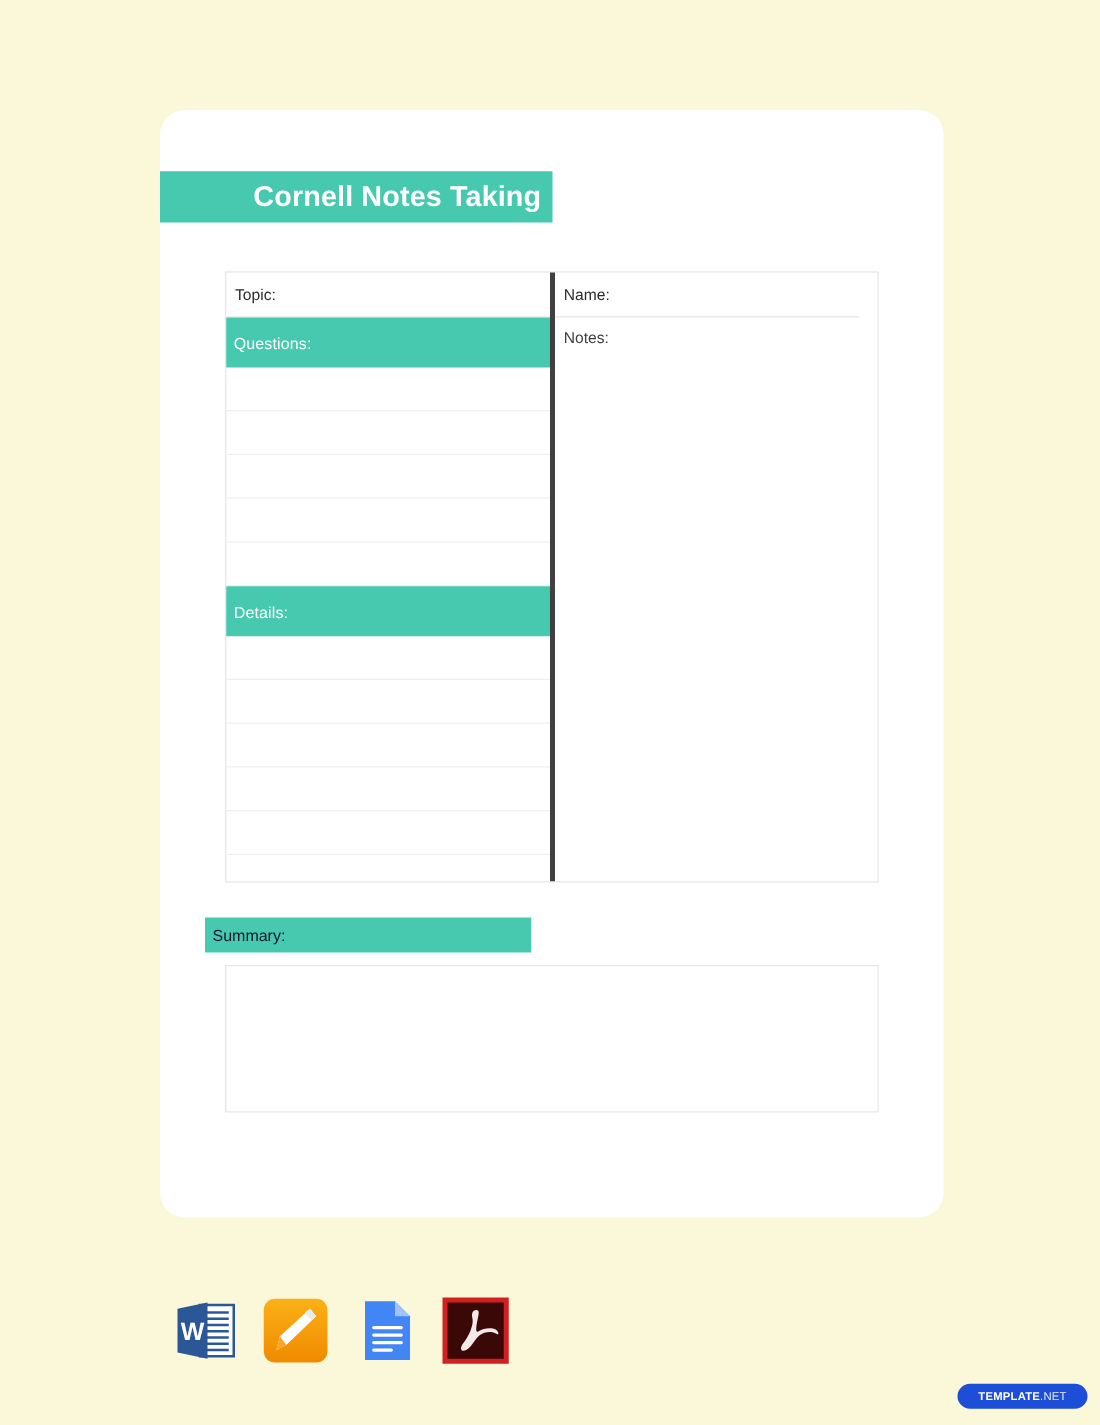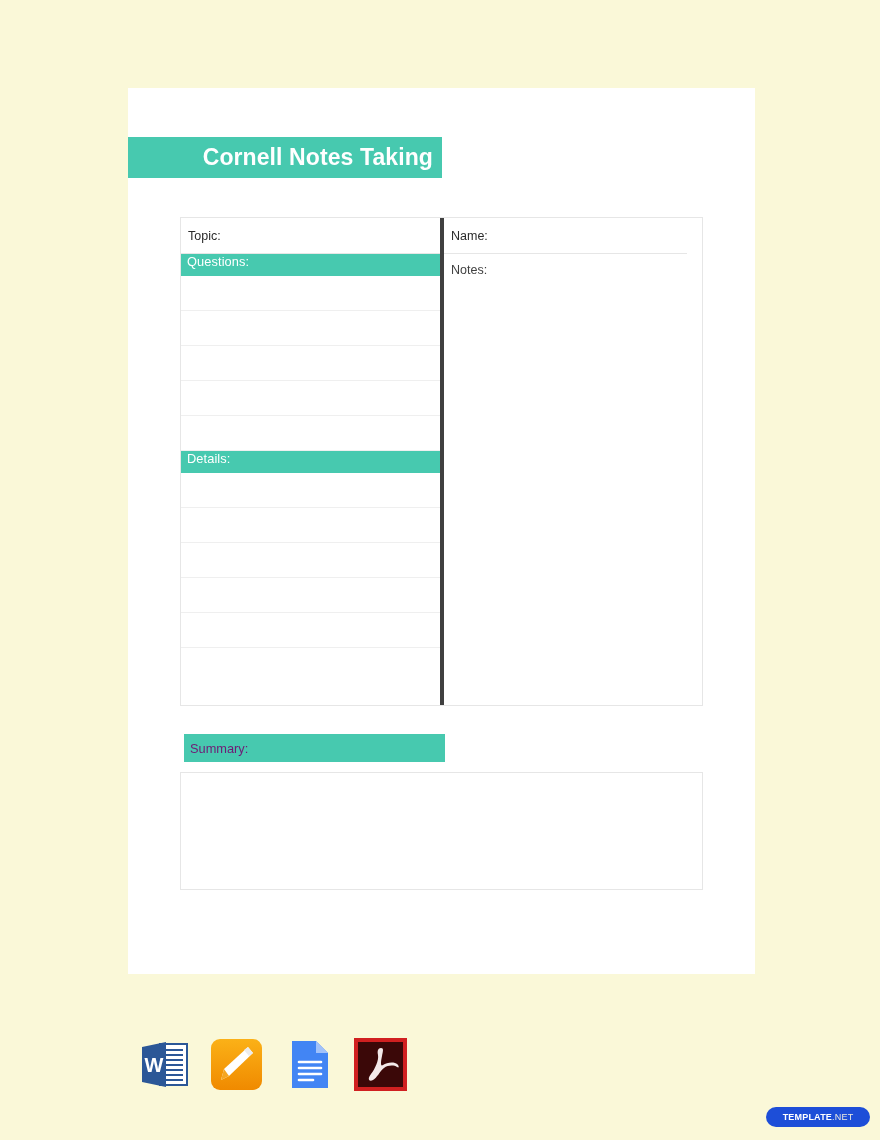--- a/index.html
+++ b/index.html
@@ -16,20 +16,21 @@
   }
 
   
   .page-sheet {
     position: absolute;
     left: 128px;
     top: 88px;
     width: 627px;
     height: 886px;
     background: #ffffff;
+    border-radius: 20px;
   }
 
   
   .title-banner {
     position: absolute;
     left: 0px;
     top: 49px;
     width: 314px;
     height: 41px;
     background: #47C9AF;
@@ -83,25 +84,25 @@
     border-bottom: 1px solid #e6e6e6;
     display: flex;
     align-items: center;
     padding-left: 7px;
     font-size: 12.5px;
     color: #2b2b2b;
   }
 
   
   .band {
-    height: 22px;
+    height: 40px;
     background: #47C9AF;
     box-sizing: border-box;
     display: flex;
-    align-items: flex-start;
+    align-items: center;
     padding-left: 6px;
     color: #ffffff;
     font-size: 12.8px;
     font-weight: normal;
     letter-spacing: .1px;
   }
 
   
   .rule-row {
     height: 35px;
@@ -116,30 +117,30 @@
     padding-left: 7px;
     padding-top: 9px;
     font-size: 12.5px;
     color: #404040;
     height: 452px;
   }
 
   
   .summary-band {
     position: absolute;
-    left: 56px;
+    left: 36px;
     top: 646px;
     width: 261px;
     height: 28px;
     background: #47C9AF;
     box-sizing: border-box;
     display: flex;
     align-items: center;
     padding-left: 6px;
-    color: #701a75;
+    color: #0f172a;
     font-size: 12.8px;
   }
   .summary-box {
     position: absolute;
     left: 52px;
     top: 684px;
     width: 523px;
     height: 118px;
     border: 1px solid #e6e6e6;
     box-sizing: border-box;

